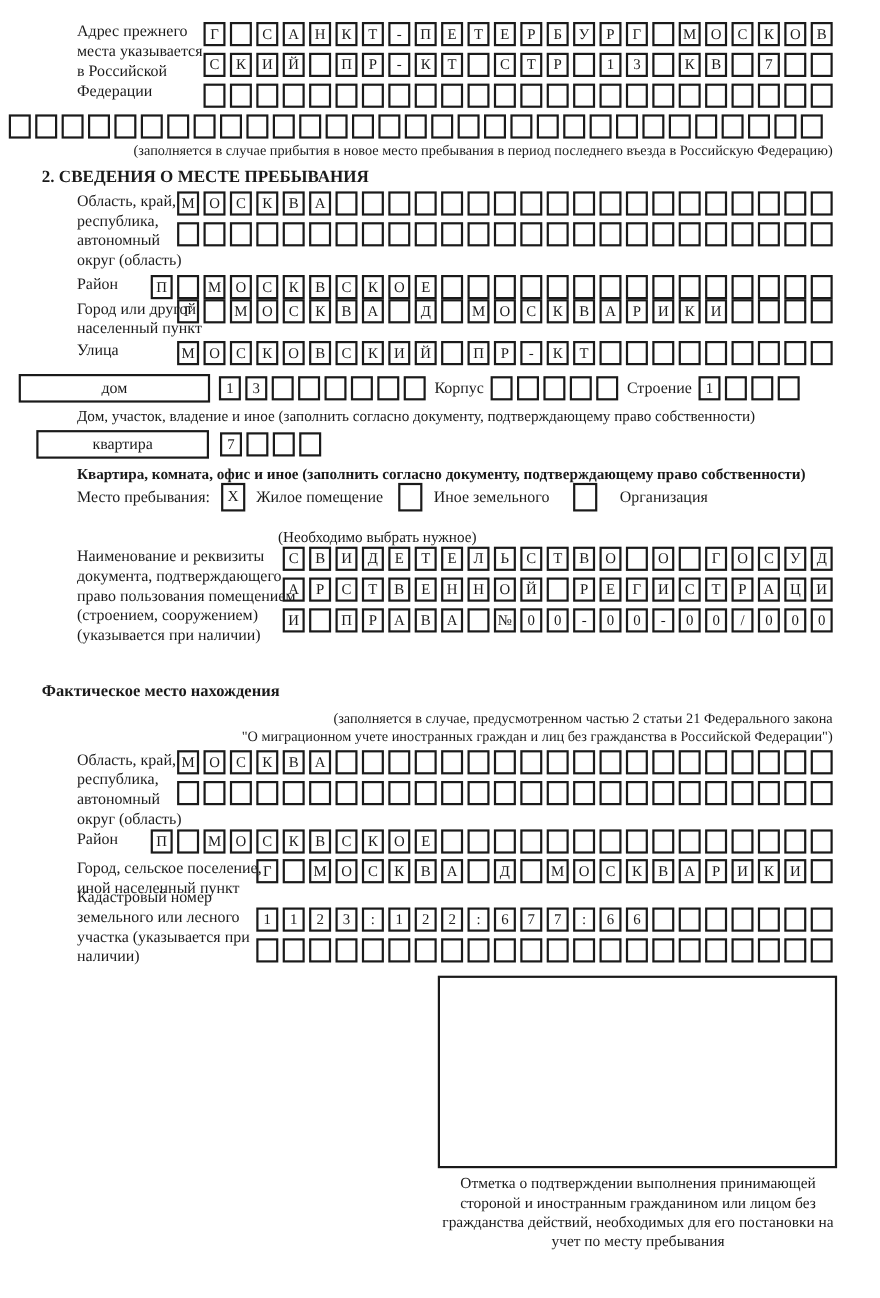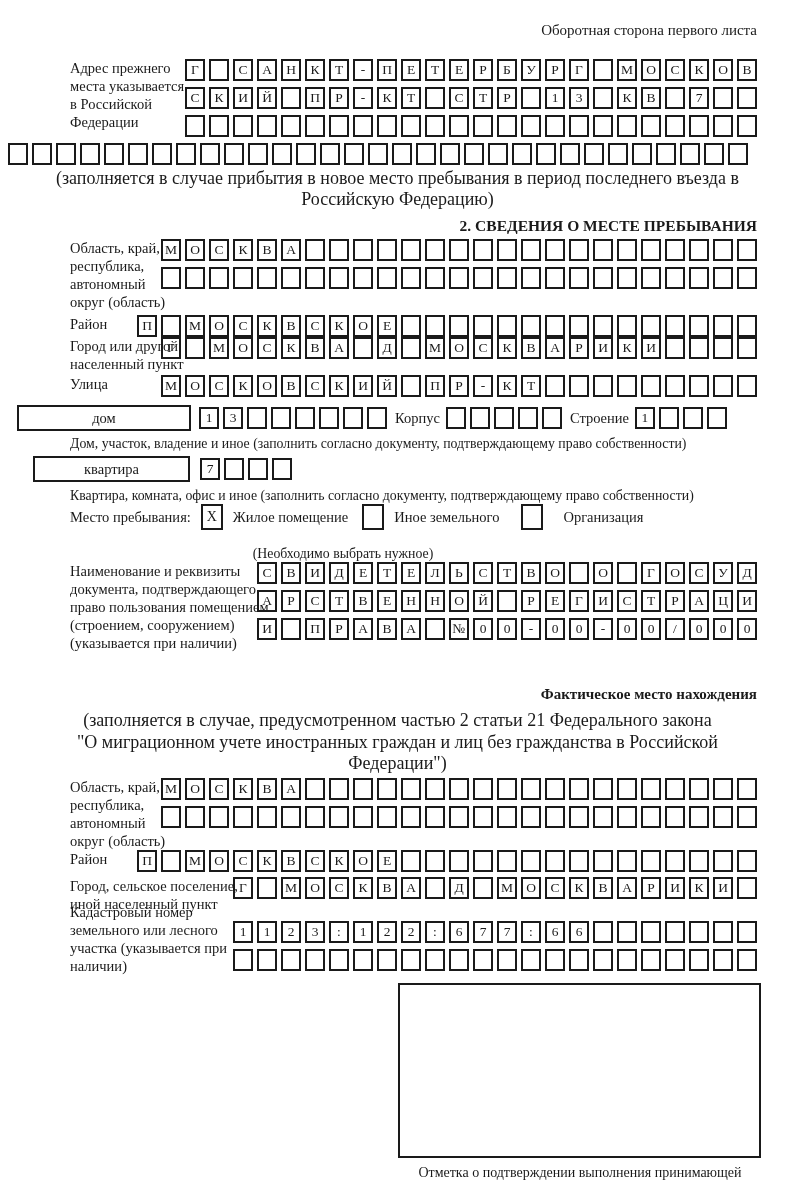--- a/index.html
+++ b/index.html
@@ -20,41 +20,40 @@
   .w170{width:170px} .w205{width:205px}
 
   .boxes-stack { margin-left:auto; }
   .box-row { display:flex; gap:4px; }
   .box-row + .box-row { margin-top:6px; }
   .cb { flex:none; width:20px; height:22px; box-sizing:border-box;
         border:2px solid #1a1a1a; font-size:13.5px; line-height:18px;
         text-align:center; font-family:inherit; }
 
   .full-row { margin-top:6px; }
-  .center-note { margin-top:3px; text-align:center; font-size:18px; padding-left:30px; }
-  .section-title { margin-top:6px; text-align:right; font-weight:bold;
+  .center-note { margin-top:3px; text-align:right; font-size:13px; padding-left:30px; }
+  .section-title { margin-top:6px; text-align:left; font-weight:bold;
                    font-size:15.5px; line-height:20px; padding-left:30px; }
 
   .named-box { box-sizing:border-box; border:2px solid #1a1a1a; height:26px;
                line-height:22px; text-align:center; font-size:14.5px; flex:none; }
   .inline-row { display:flex; align-items:center; }
   .small-note { font-size:13.8px; line-height:17px; margin-left:62px; }
 
   .opt-box { flex:none; width:22px; height:26px; box-sizing:border-box;
              border:2px solid #1a1a1a; font-size:14px; line-height:22px; text-align:center; }
 
   .stamp-box { box-sizing:border-box; border:2px solid #1a1a1a; background:#fff; }
   .stamp-caption { text-align:center; font-size:14px; line-height:17.5px; }
 </style>
 </head>
 <body>
 
 <div class="page">
 
-  <div class="header-note">Оборотная сторона первого листа</div>
 
   <div class="field-row" style="margin-top:20px;">
     <div class="f-label w120">Адрес прежнего места указывается в Российской Федерации</div>
     <div class="boxes-stack">
       <div class="box-row">
           <span class="cb">Г</span>
           <span class="cb"></span>
           <span class="cb">С</span>
           <span class="cb">А</span>
           <span class="cb">Н</span>
@@ -355,21 +354,21 @@
 
   <div class="inline-row" style="margin-top:4px; margin-left:25px;">
     <div class="named-box" style="width:157px;">квартира</div>
     <div class="box-row" style="margin-left:10px;">
         <span class="cb">7</span>
         <span class="cb"></span>
         <span class="cb"></span>
         <span class="cb"></span>
       </div>
   </div>
-  <div class="small-note" style="margin-top:5px;">Квартира, комната, офис и иное (заполнить согласно документу, подтверждающему право собственности)</div>
+  <div class="small-note" style="margin-top:5px;font-weight:bold;">Квартира, комната, офис и иное (заполнить согласно документу, подтверждающему право собственности)</div>
 
   <div class="inline-row" style="margin-top:0; margin-left:62px;">
     <div class="lbl-inline">Место пребывания:</div>
     <div class="opt-box" style="margin-left:10px;">X</div>
     <div class="lbl-inline" style="margin-left:10px;">Жилое помещение</div>
     <div class="opt-box" style="margin-left:14px;"></div>
     <div class="lbl-inline" style="margin-left:10px;">Иное земельного</div>
     <div class="opt-box" style="margin-left:22px;"></div>
     <div class="lbl-inline" style="margin-left:20px;">Организация</div>
   </div>

